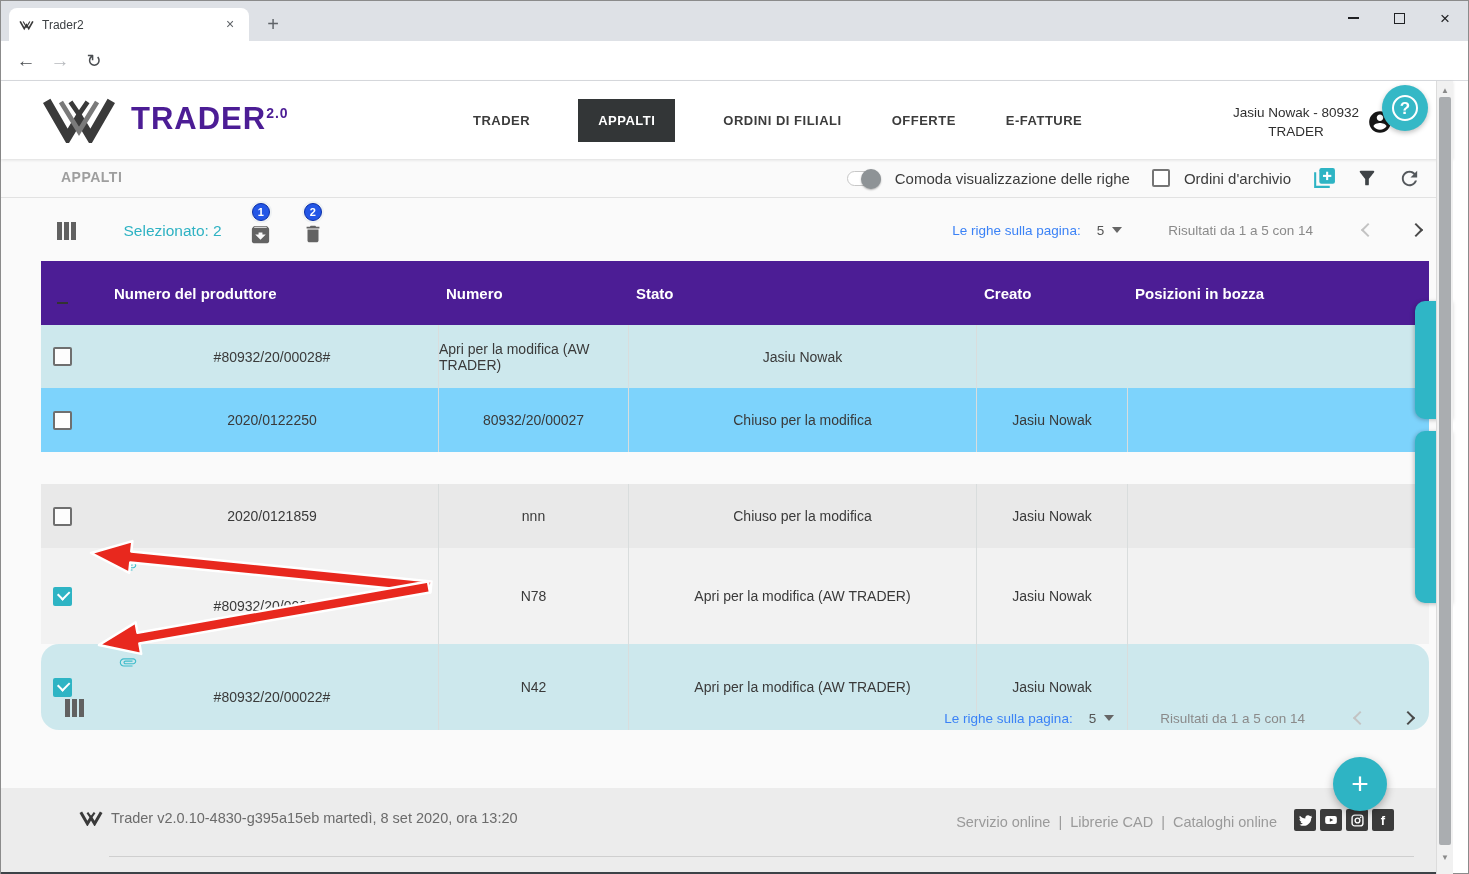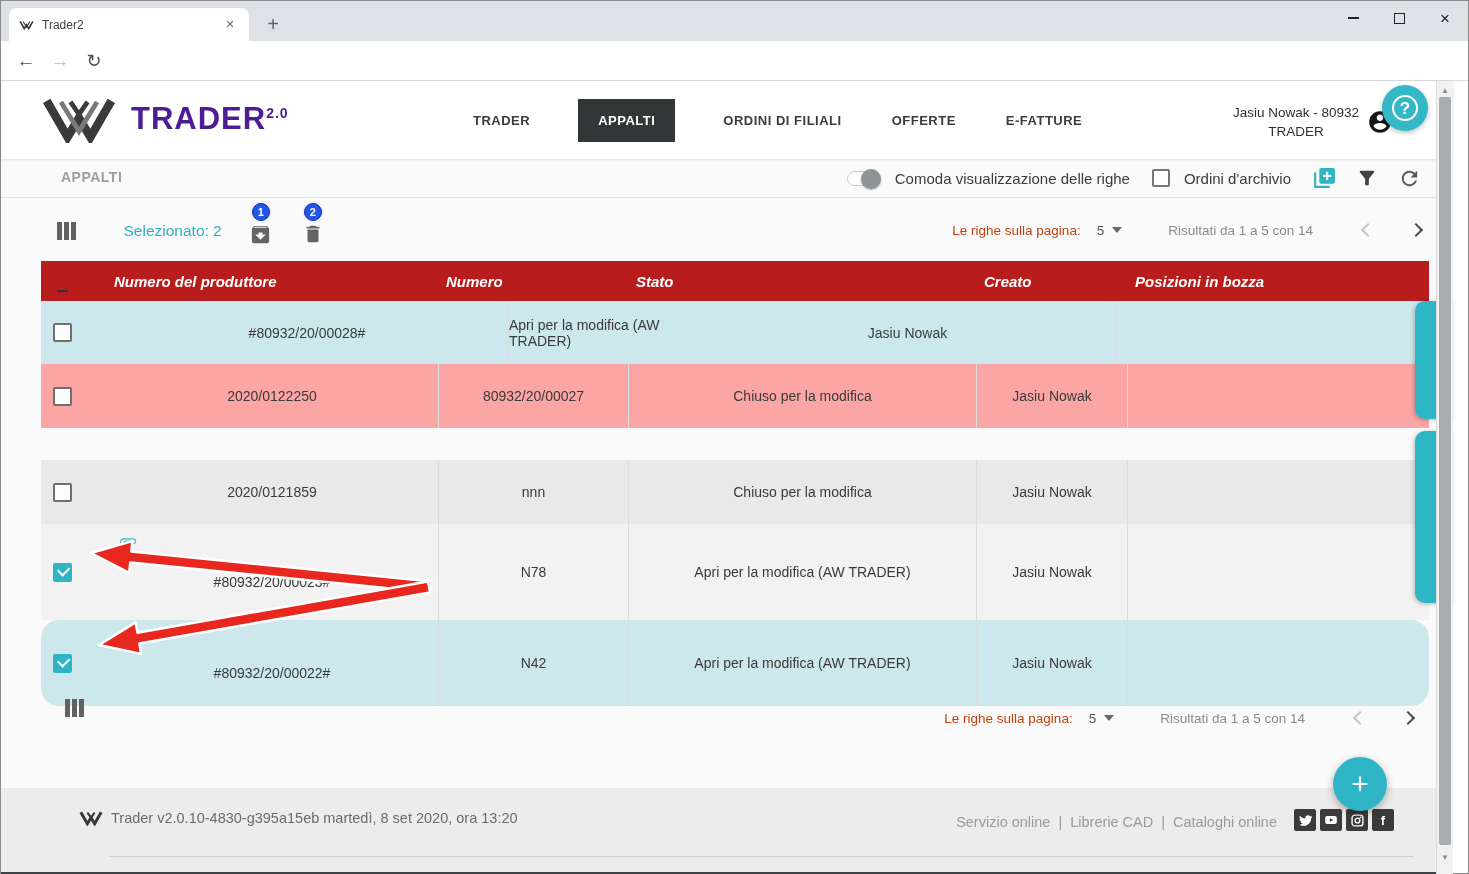--- a/index.html
+++ b/index.html
@@ -78,48 +78,48 @@
   .cols-icon i { width:4.5px; height:18px; background:#616161; }
   .rowB-left { position:absolute; left:56px; top:132px; height:36px; display:flex; align-items:center; }
   .selected-label { font-size:15.5px; color:#2eb2c3; margin-left:48px; }
   .act-btn { position:relative; margin-left:26px; width:26px; height:30px; display:flex;
     align-items:flex-end; justify-content:center; }
   .badge { position:absolute; top:-13px; left:50%; transform:translateX(-50%); width:18px; height:18px;
     border-radius:50%; background:#2356e6; border:1.5px solid #0b2fa8; box-shadow:0 0 0 2px #eef1f3;
     color:#fff; font-size:11px; font-weight:bold; text-align:center; line-height:16px; z-index:5; }
   .rowB-right, .bottom-right { position:absolute; right:32px; display:flex; align-items:center; }
   .rowB-right { top:135px; height:28px; }
-  .pg-label { font-size:13.5px; color:#c2410c; }
+  .pg-label { font-size:13.5px; color:#3b82f6; }
   .pg-value { font-size:13.5px; color:#555; margin-left:16px; }
   .caret-down { width:0; height:0; border-left:5px solid transparent; border-right:5px solid transparent;
     border-top:6px solid #666; margin-left:8px; }
   .pg-results { font-size:13.5px; color:#8a8a8a; margin-left:46px; }
   .chev { width:10px; height:10px; border-top:2.2px solid #4a4a4a; border-right:2.2px solid #4a4a4a;
     display:inline-block; }
   .chev.prev { transform:rotate(-135deg); border-color:#c3c3c3; margin-left:50px; }
   .chev.next { transform:rotate(45deg); margin-left:38px; }
 
   
   #table { position:absolute; left:40px; top:180px; width:1388px; }
-  .thead { display:grid; grid-template-columns:65px 332px 190px 348px 151px 302px; height:40px;
-    background:#b91c1c; color:#fff; align-items:center;font-style:italic; }
+  .thead { display:grid; grid-template-columns:65px 332px 190px 348px 151px 302px; height:64px;
+    background:#4c1d95; color:#fff; align-items:center; }
   .th { font-size:15px; font-weight:bold; padding-left:8px; }
   .th-cb { padding-left:12px; }
   .cb { width:19px; height:19px; border-radius:2px; position:relative; }
   .cb.unchecked { background:#fdfdfd; border:2px solid #6f6f6f; }
   .cb.header-cb { background:#fff; border:none; }
   .cb.header-cb::after { content:""; position:absolute; left:4px; top:8.5px; width:11px; height:2.5px;
     background:#333; }
   .cb.checked { background:#2eb4c4; border:none; }
   .cb.checked::after { content:""; position:absolute; left:4.5px; top:3.5px; width:9px; height:5.5px;
     border-left:2.4px solid #fff; border-bottom:2.4px solid #fff; transform:rotate(-45deg); }
   .trow { display:grid; grid-template-columns:65px 332px 190px 348px 151px 302px; align-items:stretch; }
-  .trow:nth-child(1){ height:63px;gap:35px; } .trow:nth-child(2){ height:64px; } .trow:nth-child(3){ height:64px;margin-top:32px; }
+  .trow:nth-child(1){ height:63px; } .trow:nth-child(2){ height:64px; } .trow:nth-child(3){ height:64px;margin-top:32px; }
   .trow:nth-child(4){ height:96px; } .trow:nth-child(5){ height:86px;border-radius:18px; }
-  .bg-blue { background:#cde8ed; } .bg-white { background:#fca5a5; }
+  .bg-blue { background:#cde8ed; } .bg-white { background:#7dd3fc; }
   .bg-gray { background:#e9e9e9; } .bg-lightgray { background:#f2f2f2; }
   .cell { display:flex; align-items:center; justify-content:center; font-size:14px; color:#3a3a3a;
     position:relative; }
   .cell.bordered { border-left:1px solid #d9dddd; }
   .cb-cell { justify-content:flex-start; padding-left:12px; }
   .clip { position:absolute; left:13px; top:9px; }
   .has-clip .txt { margin-top:20px; }
 
   
   .bottom-left { position:absolute; left:64px; top:618px; }

